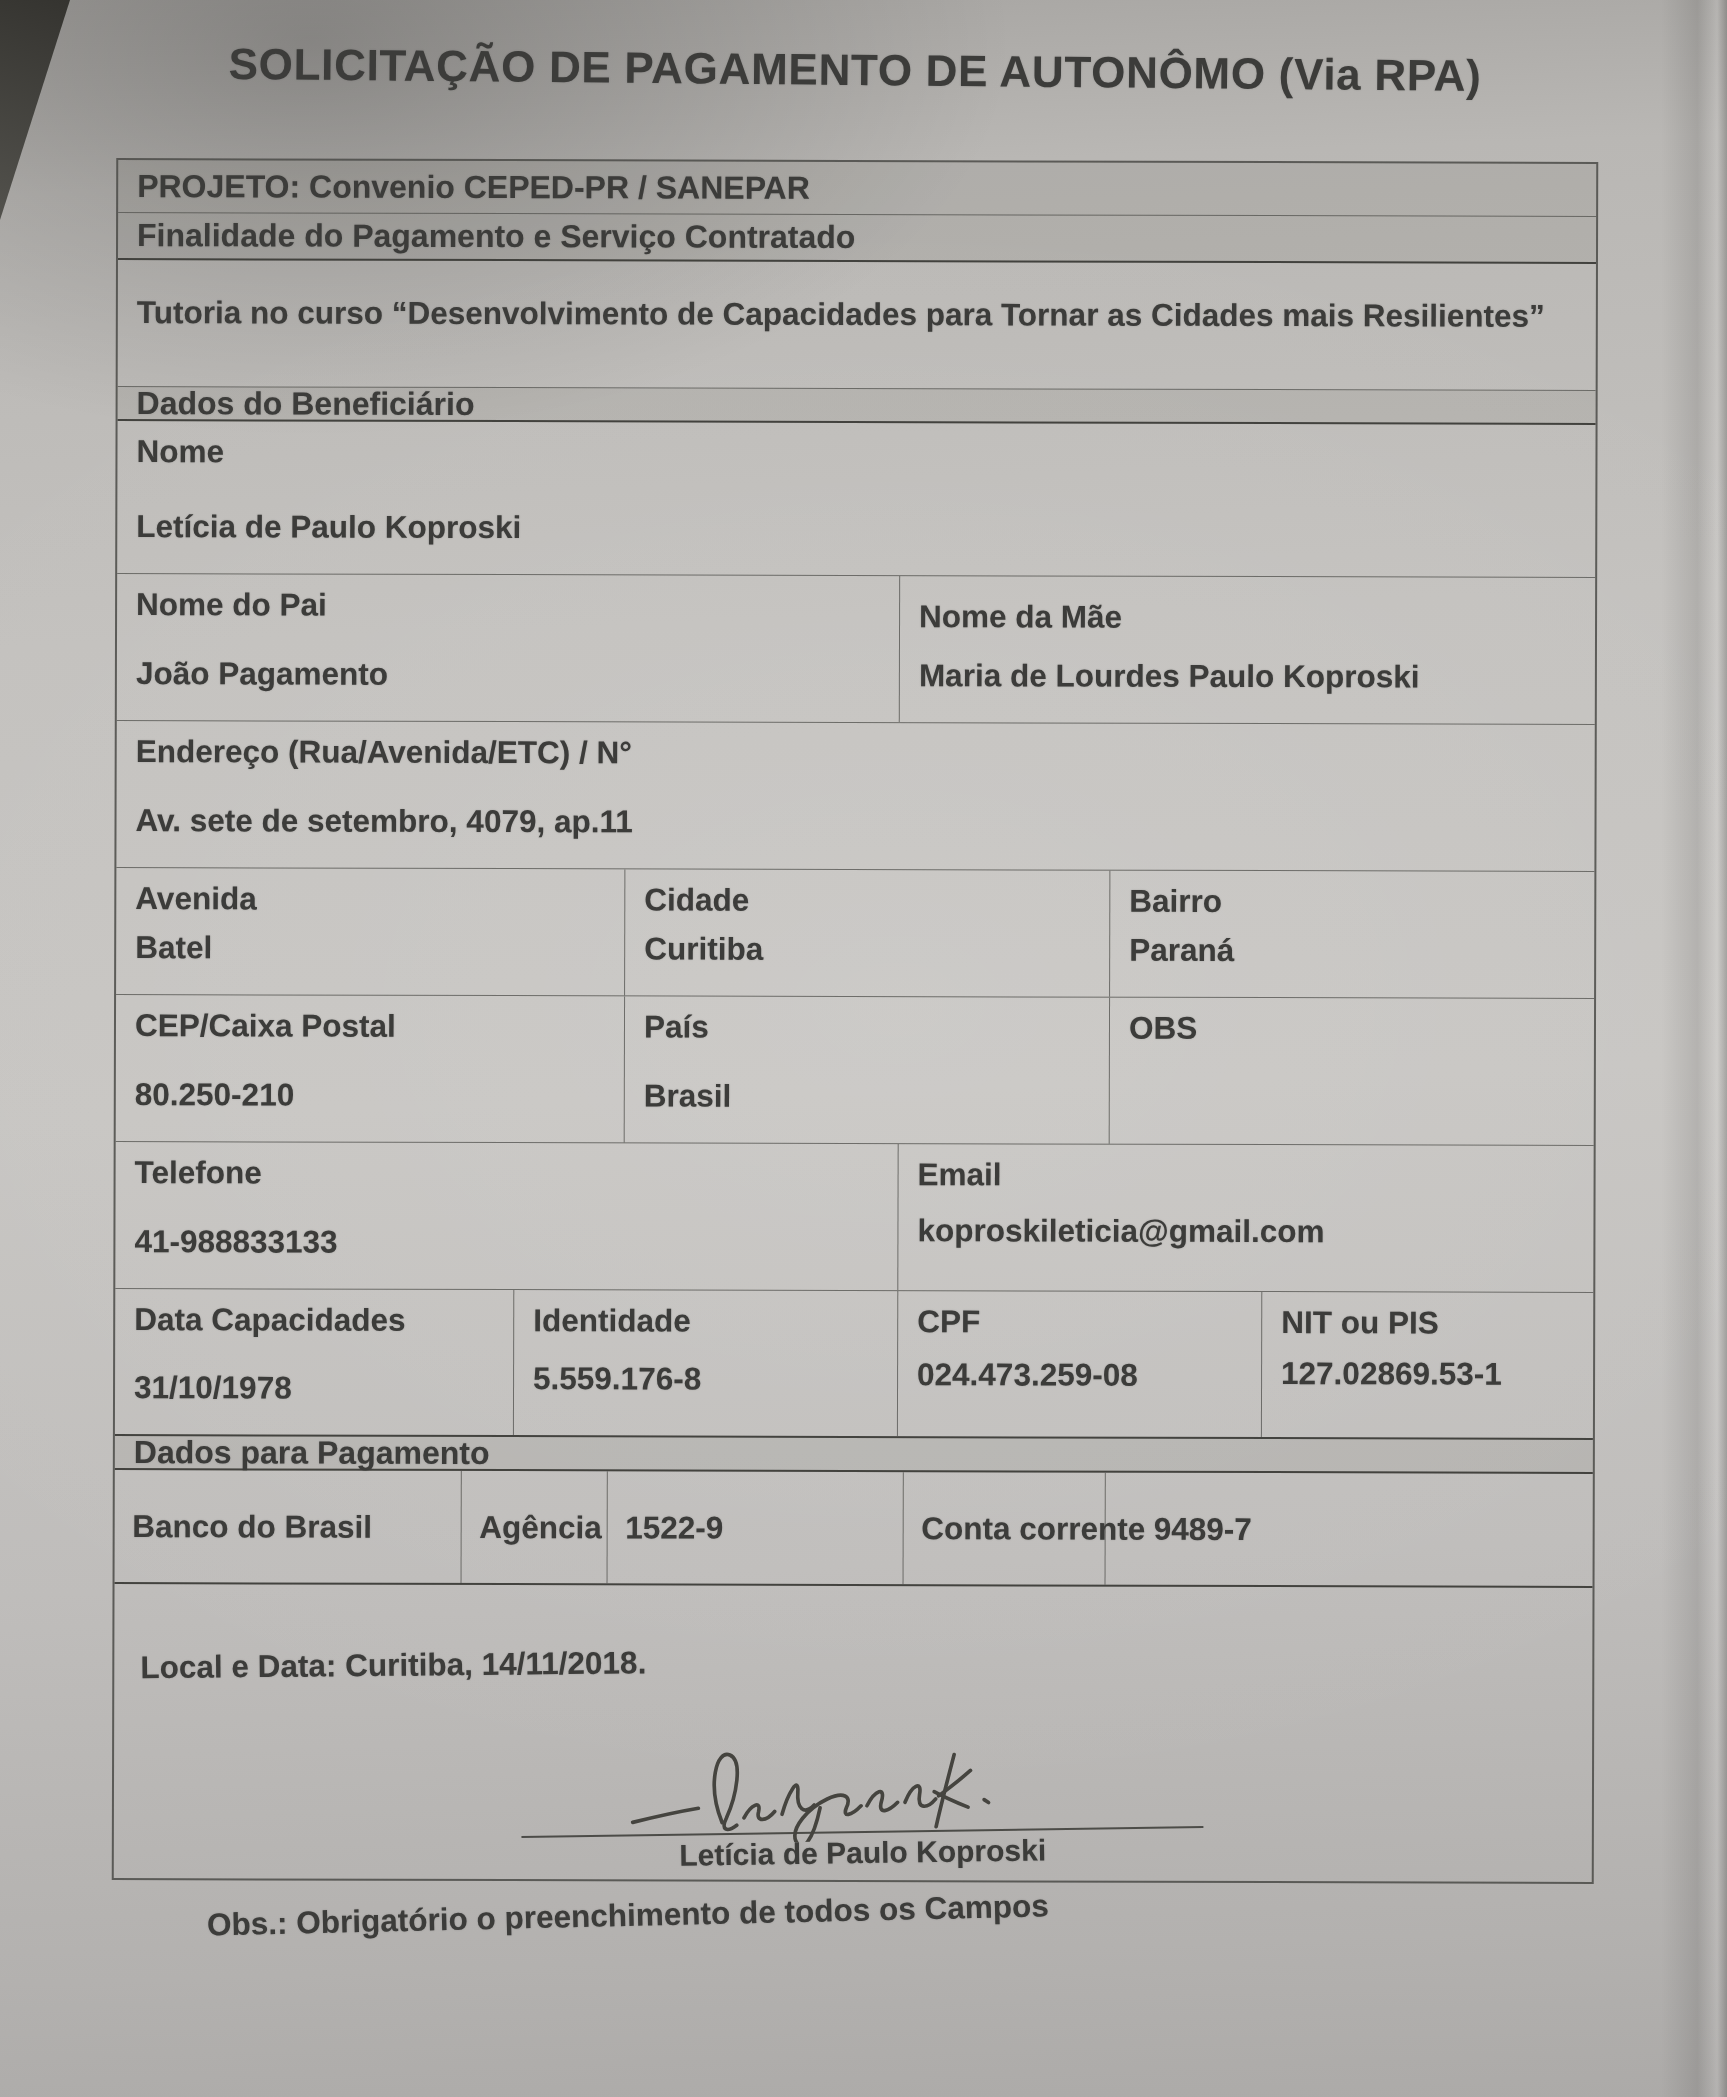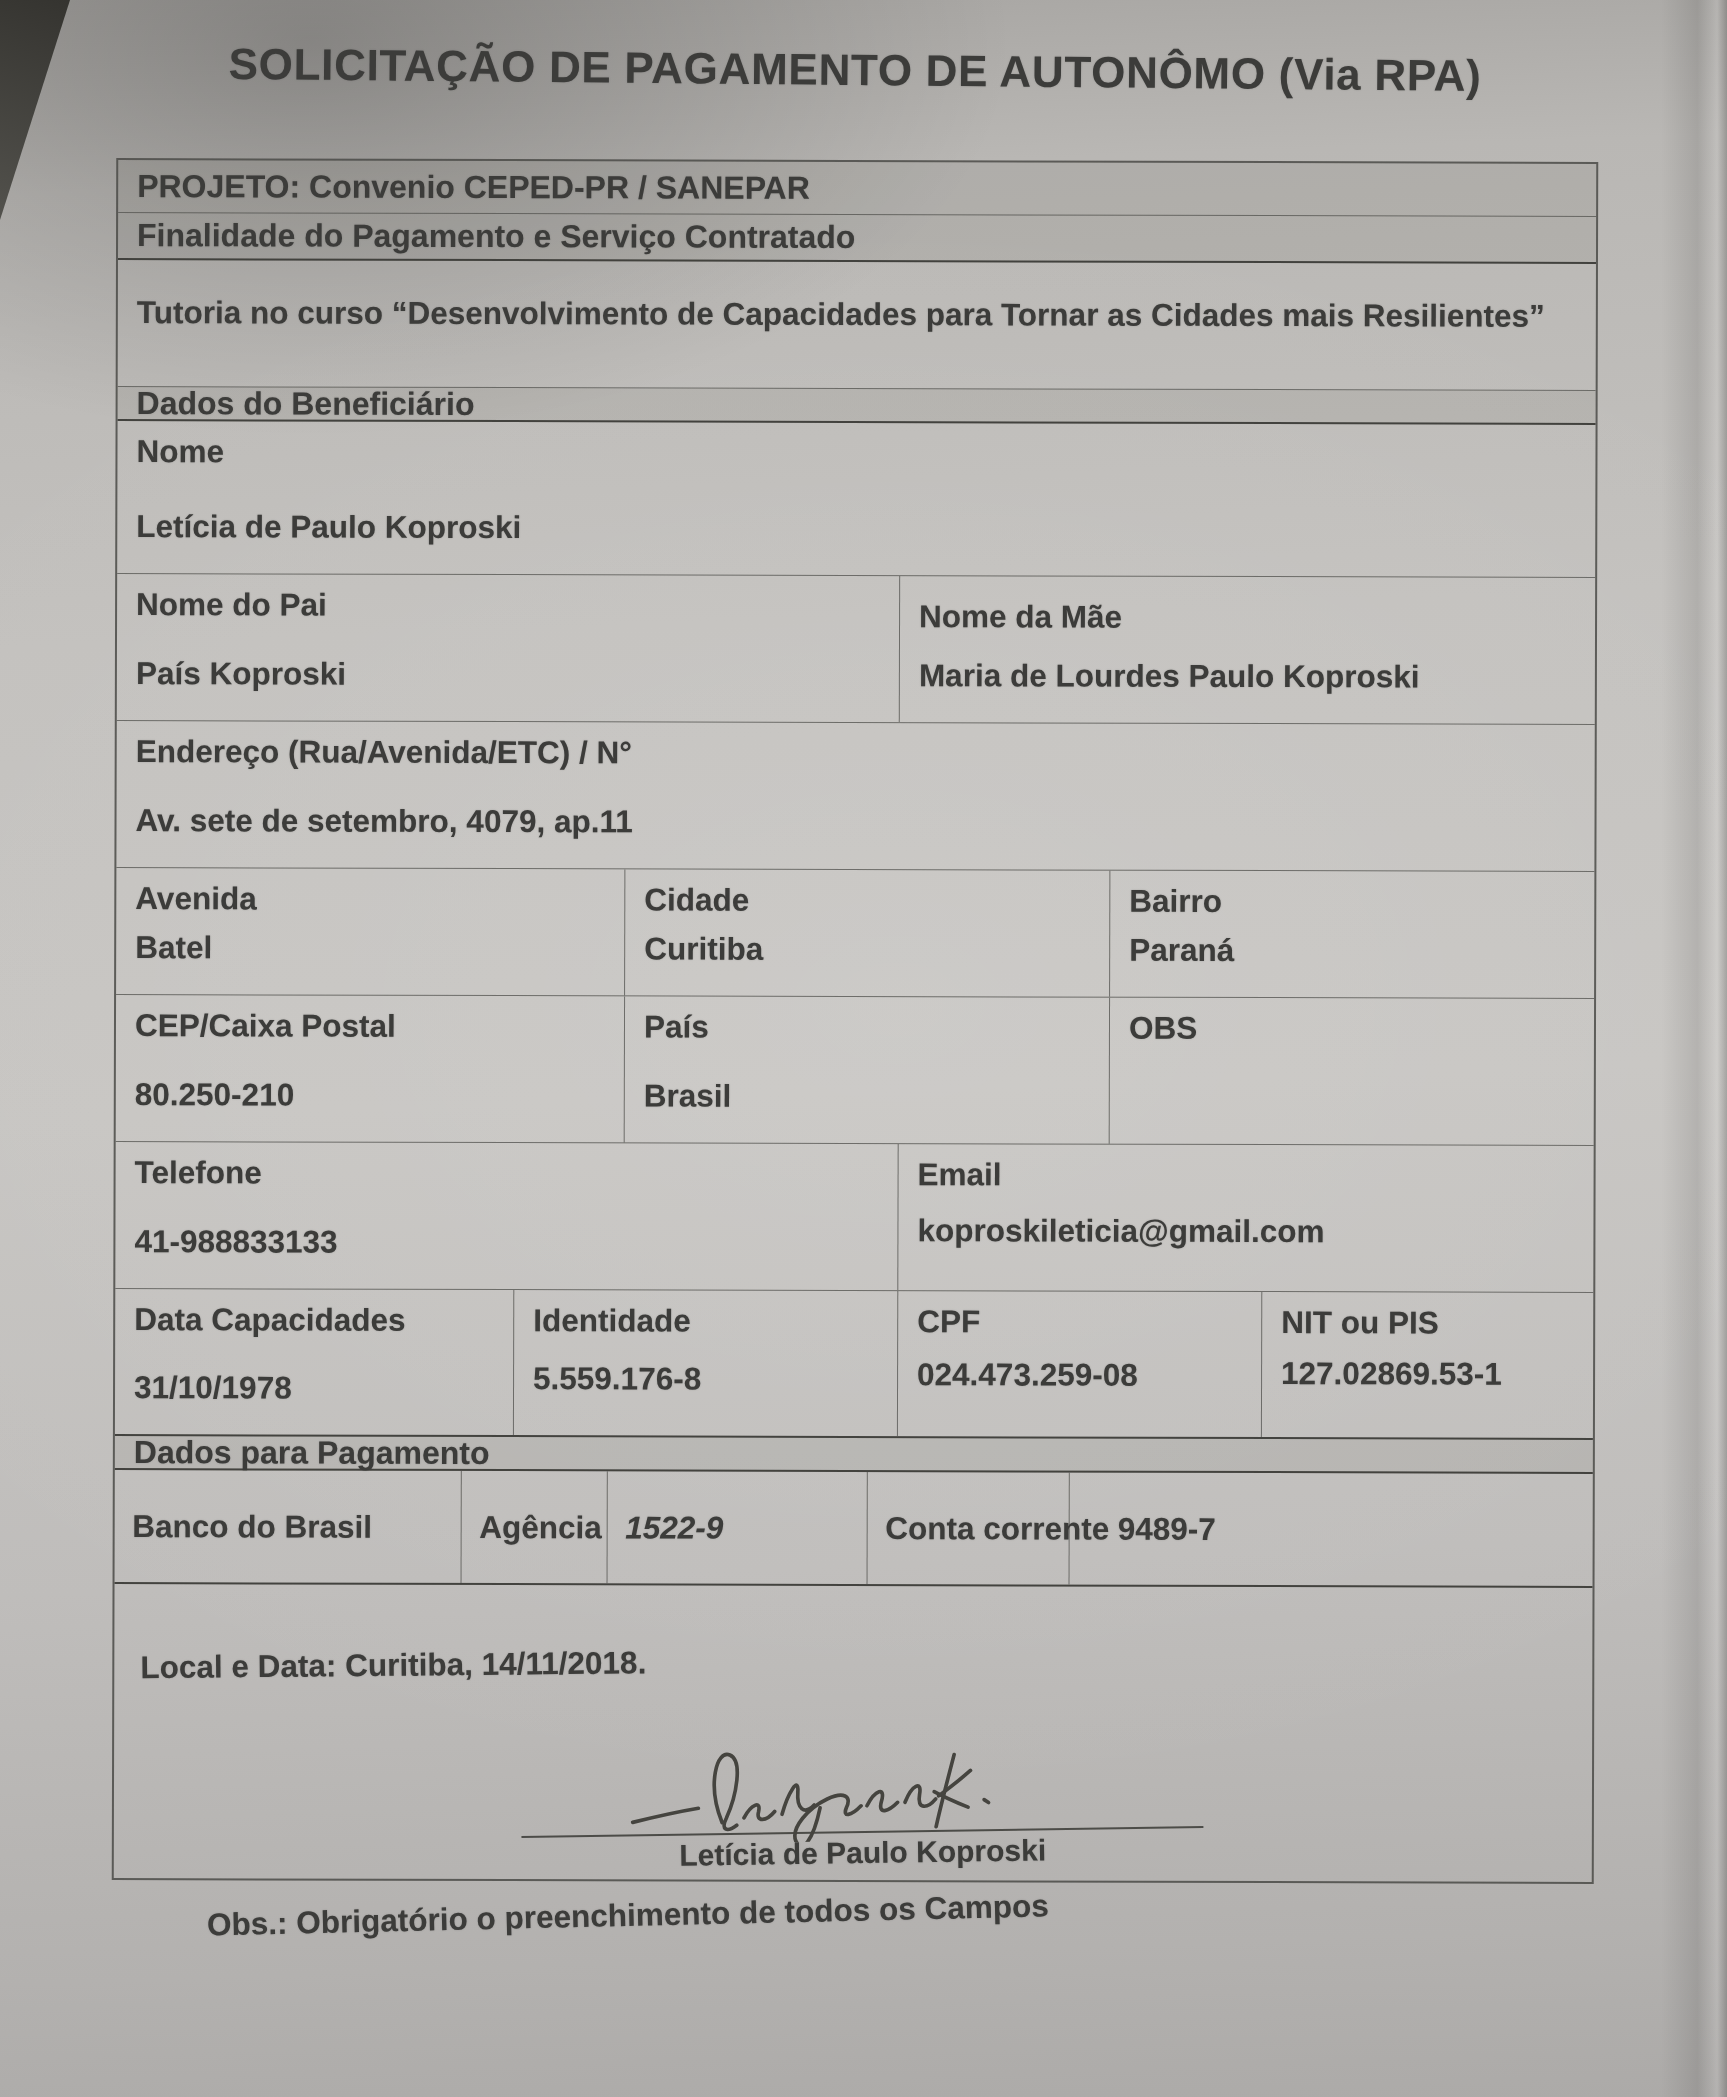--- a/index.html
+++ b/index.html
@@ -72,21 +72,21 @@
 
   .footer-note{
     position:absolute;left:207px;top:1897px;
     font-size:31.5px;font-weight:700;transform:rotate(-1.3deg);white-space:nowrap;
   }
 
   
   .w-half-l{width:783px;} .w-half-r{width:698px;}
   .w-third-1{width:509px;} .w-third-2{width:485px;} .w-third-3{width:487px;}
   .w-q1{width:399px;} .w-q2{width:384px;} .w-q3{width:364px;} .w-q4{width:334px;}
-  .wb1{width:153px;} .wb2{width:347px;} .wb3{width:146px;text-align:center;} .wb4{width:260px;font-style:italic;} .wb5{width:202px;} .wb6{width:307px;}
+  .wb1{width:153px;} .wb2{width:347px;} .wb3{width:146px;text-align:center;} .wb4{width:296px;} .wb5{width:202px;} .wb6{width:307px;}
 </style>
 </head>
 <body>
 
 <div class="paper"></div>
 <div class="corner-shadow"></div>
 
 <div class="sheet-content">
 
   <div class="page-title ink">SOLICITAÇÃO DE PAGAMENTO DE AUTONÔMO (Via RPA)</div>
@@ -112,21 +112,21 @@
     <div class="row" style="height:153px;">
       <div class="cell" style="width:100%;">
         <div class="lbl ink">Nome</div>
         <div class="val ink">Letícia de Paulo Koproski</div>
       </div>
     </div>
 
     <div class="row" style="height:147px;">
       <div class="cell w-half-l">
         <div class="lbl ink">Nome do Pai</div>
-        <div class="val ink">País Koproski</div>
+        <div class="val ink">João Pagamento</div>
       </div>
       <div class="cell w-half-r">
         <div class="lbl ink" style="top:22px;">Nome da Mãe</div>
         <div class="val ink">Maria de Lourdes Paulo Koproski</div>
       </div>
     </div>
 
     <div class="row" style="height:147px;">
       <div class="cell" style="width:100%;">
         <div class="lbl ink">Endereço (Rua/Avenida/ETC) / N°</div>

